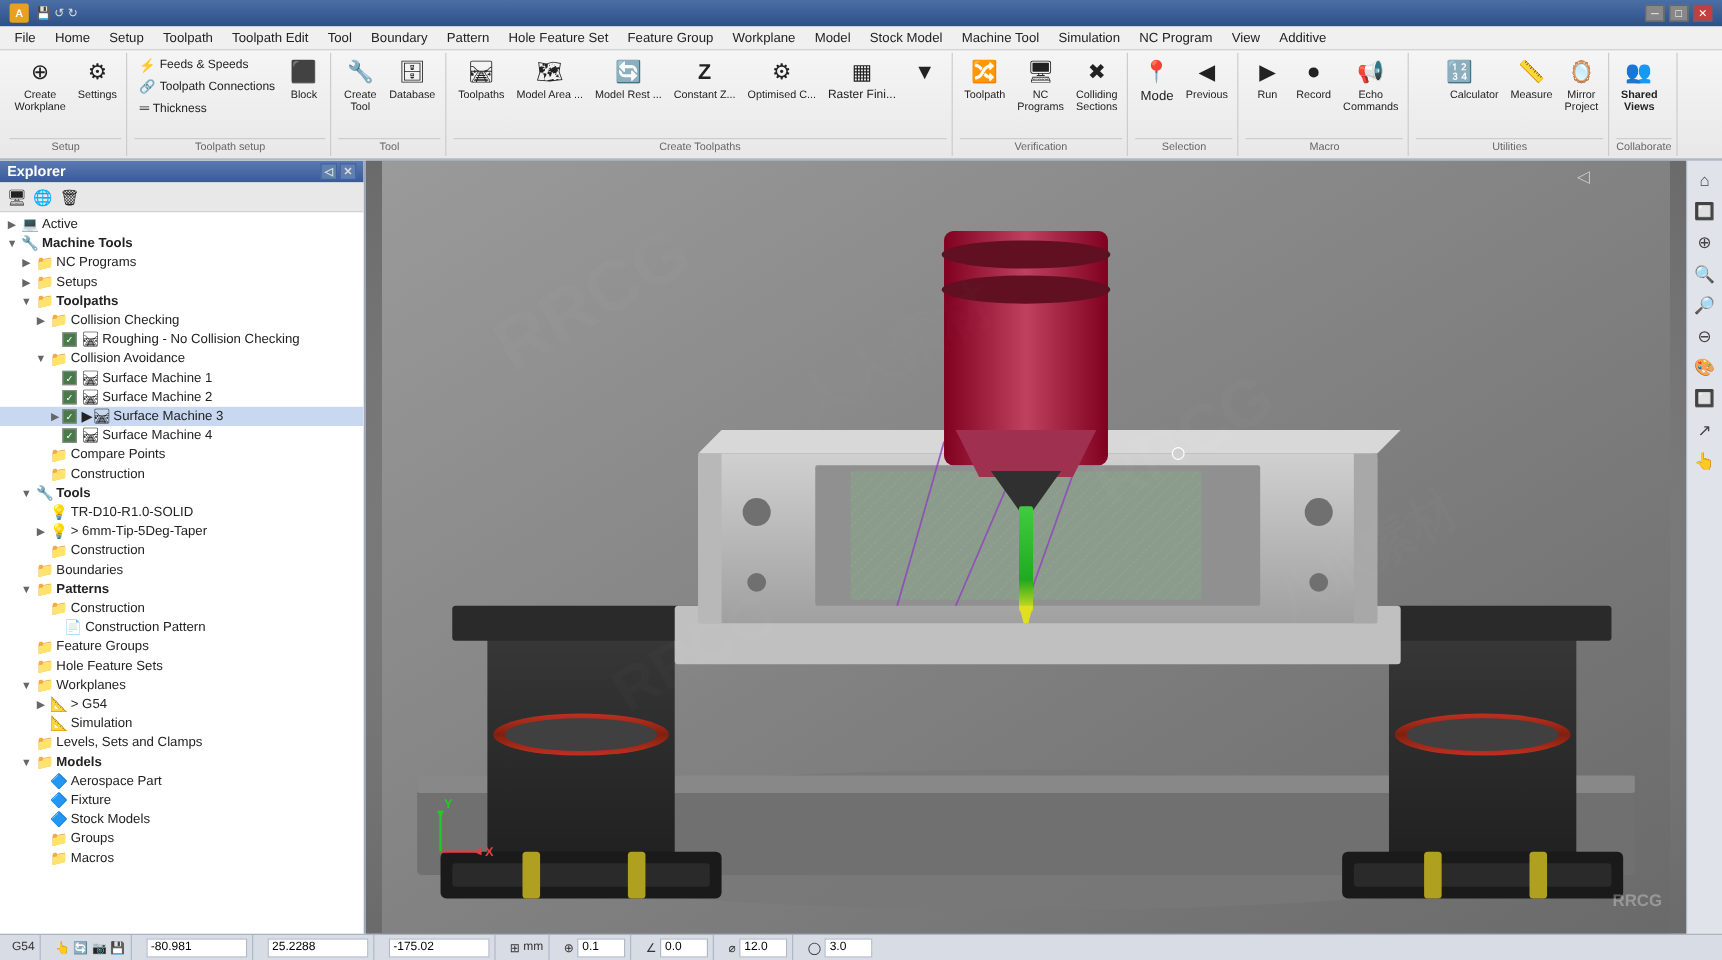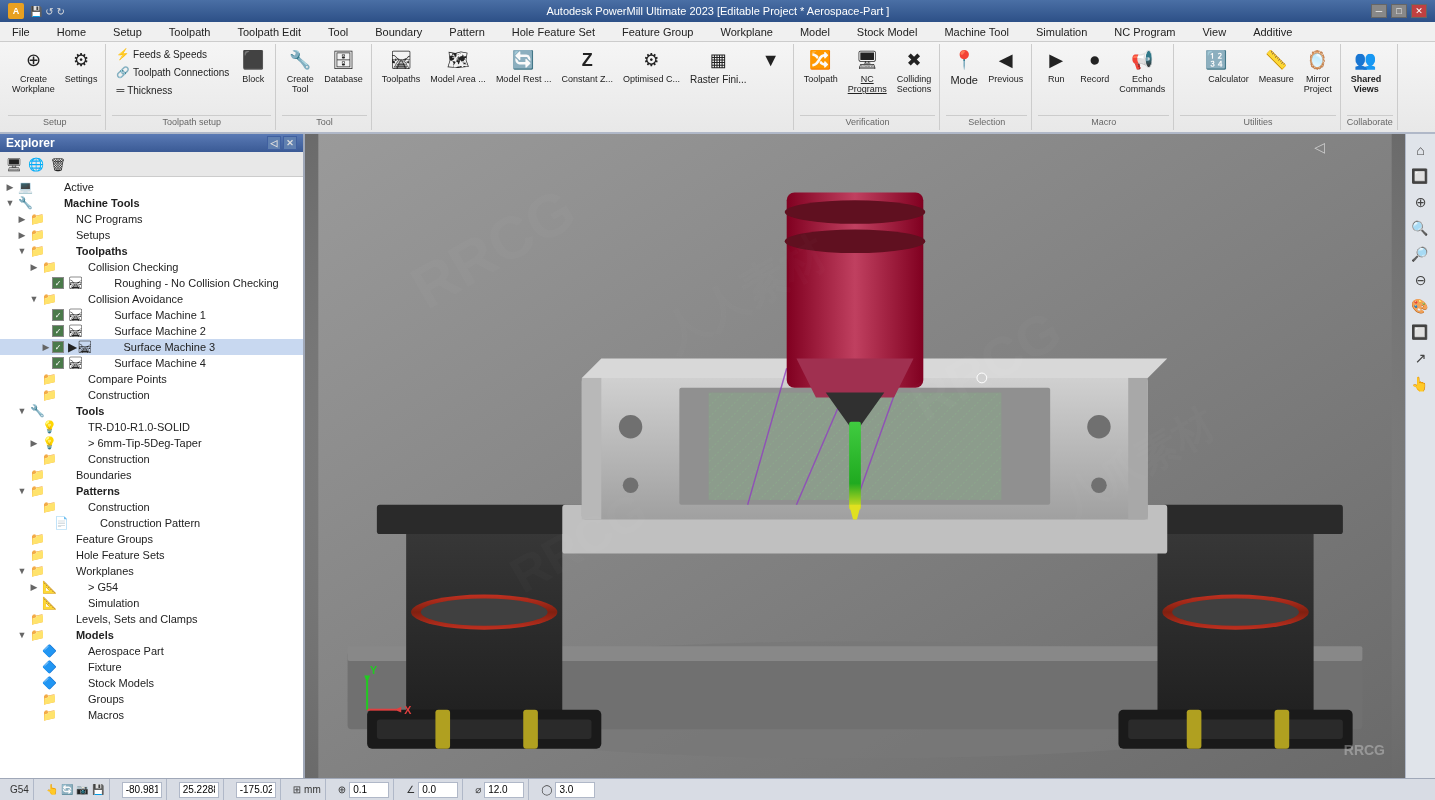--- a/index.html
+++ b/index.html
@@ -20,21 +20,20 @@
     #titlebar .ctrl-btn { width: 16px; height: 14px; background: #888; border: 1px solid #666; font-size: 9px; display: flex; align-items: center; justify-content: center; cursor: pointer; color: #fff; }
     .app-icon { width: 16px; height: 16px; background: #e8a020; border-radius: 2px; display: flex; align-items: center; justify-content: center; font-size: 9px; color: #fff; font-weight: bold; }
 
     
     #menubar {
       height: 20px;
       background: #f0f0f0;
       display: flex; align-items: center;
       border-bottom: 1px solid #ccc;
       padding: 0 4px;
-      gap: 11px;
     }
     #menubar .menu-item {
       padding: 2px 8px;
       cursor: pointer;
       font-size: 11px;
       height: 100%;
       display: flex; align-items: center;
     }
 
     
@@ -112,21 +111,21 @@
       display: flex; align-items: center;
       padding: 1px 0;
       cursor: pointer;
       font-size: 11px;
       white-space: nowrap;
     }
     .tree-item.selected { background: #c8d8f0; }
     .tree-indent { display: inline-block; }
     .tree-expand { width: 12px; height: 12px; display: inline-flex; align-items: center; justify-content: center; font-size: 9px; color: #666; cursor: pointer; flex-shrink: 0; }
     .tree-icon { font-size: 12px; margin: 0 2px; flex-shrink: 0; }
-    .tree-label { font-size: 11px; margin-left: 29px; }
+    .tree-label { font-size: 11px; }
     .tree-check { width: 12px; height: 12px; border: 1px solid #888; background: #fff; display: inline-flex; align-items: center; justify-content: center; font-size: 8px; margin-right: 2px; flex-shrink: 0; }
     .tree-check.checked { background: #4a7a4a; color: #fff; }
 
     
     #viewport {
       flex: 1;
       background: #808080;
       position: relative;
       overflow: hidden;
     }
@@ -164,31 +163,30 @@
       background: #d8dce4;
       border-top: 1px solid #a0a8b8;
       display: flex; align-items: center;
       padding: 0 6px;
       gap: 8px;
       font-size: 10px;
       color: #333;
     }
     .status-item { display: flex; align-items: center; gap: 3px; padding: 0 4px; border-right: 1px solid #b0b8c8; height: 100%; }
     .status-item:last-child { border-right: none; }
-    .status-input { width: 40px; background: #fff; border: 1px solid #b0b8c8; padding: 1px 3px; font-size: 10px; height: 16px; }
+    .status-input { width: 84px; background: #fff; border: 1px solid #b0b8c8; padding: 1px 3px; font-size: 10px; height: 16px; }
   </style>
 </head>
 <body>
 
 <div id="titlebar">
   <div class="left">
     <div class="app-icon">A</div>
     <span style="font-size:10px; color:#ddd;">💾 ↺ ↻</span>
   </div>
-  <div class="title">Autodesk PowerMill Ultimate 2023  [Editable Project * Aerospace-Part ]</div>
   <div class="controls">
     <div class="ctrl-btn">─</div>
     <div class="ctrl-btn">□</div>
     <div class="ctrl-btn" style="background:#c04040;">✕</div>
   </div>
 </div>
 
 <div id="menubar">
 <div class="menu-item">File</div>
     <div class="menu-item">Home</div>
@@ -287,31 +285,32 @@
         <span style="font-size:9px;">Optimised C...</span>
       </div>
       <div class="ribbon-btn">
         <div class="icon">▦</div>
         <span style="font-size:10px;">Raster Fini...</span>
       </div>
       <div class="ribbon-btn">
         <div class="icon">▼</div>
       </div>
     </div>
+    <div class="ribbon-group-label">Create Toolpaths</div>
   </div>
 
   <div class="ribbon-group">
     <div class="ribbon-group-content">
       <div class="ribbon-btn">
         <div class="icon">🔀</div>
         <span style="font-size:9px;">Toolpath</span>
       </div>
       <div class="ribbon-btn">
         <div class="icon">🖥</div>
-        <span style="font-size:9px;text-decoration:underline;">NC<br>Programs</span>
+        <span style="font-size:9px;">NC<br>Programs</span>
       </div>
       <div class="ribbon-btn">
         <div class="icon">✖</div>
         <span style="font-size:9px;">Colliding<br>Sections</span>
       </div>
     </div>
     <div class="ribbon-group-label">Verification</div>
   </div>
 
   <div class="ribbon-group">

